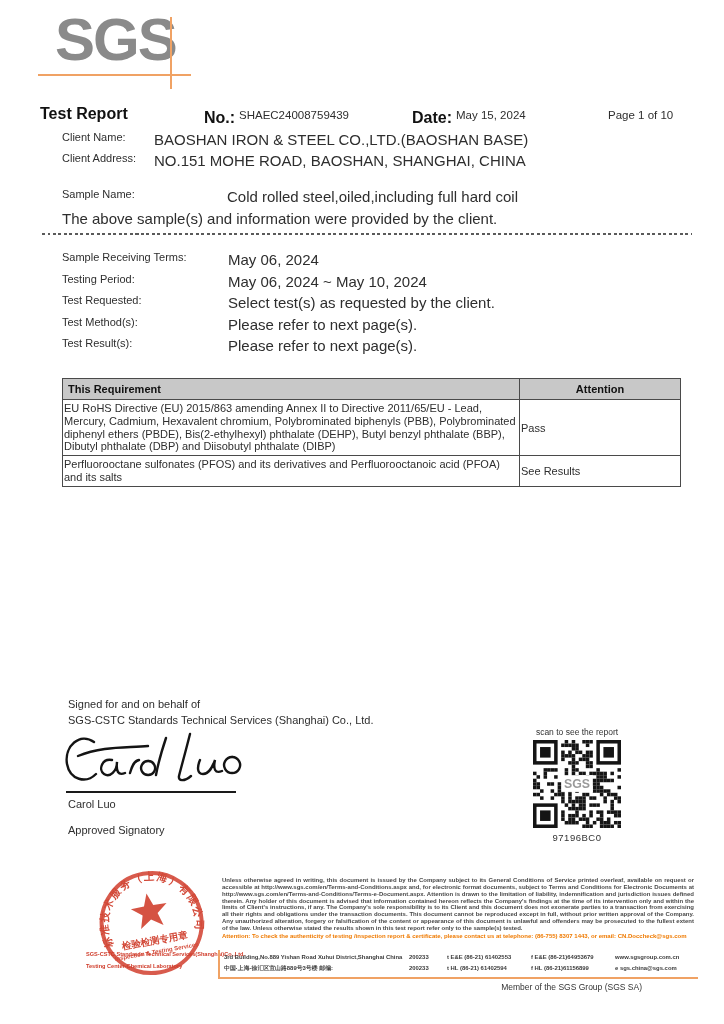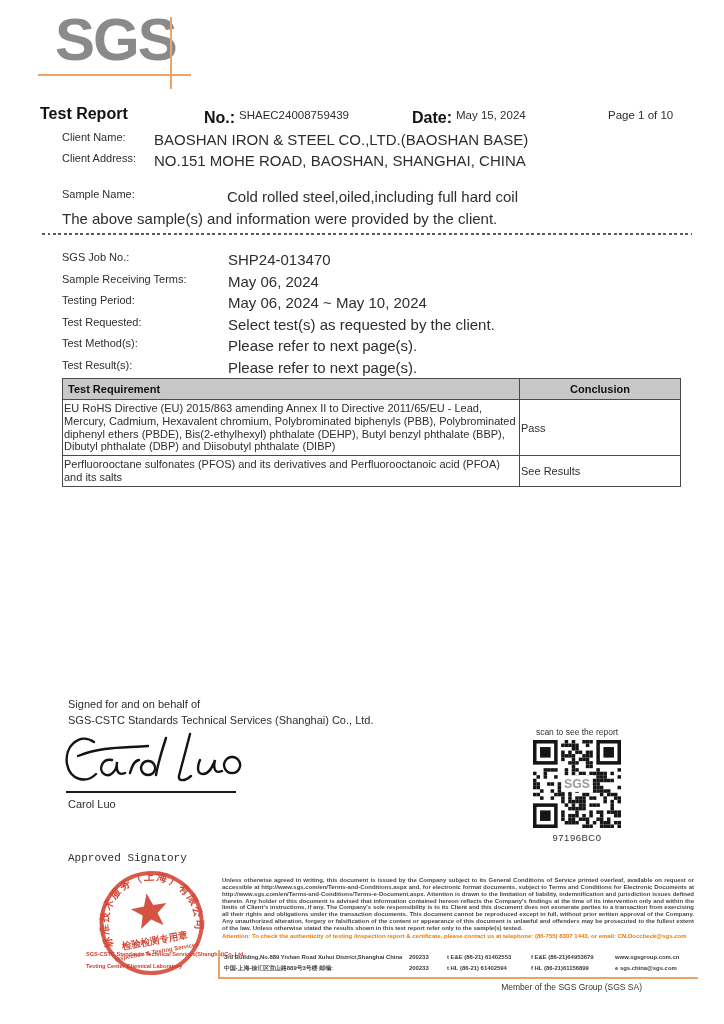--- a/index.html
+++ b/index.html
@@ -81,24 +81,20 @@
   <div class="abs row-lbl" style="left:62px;top:152px;">Client Address:</div>
   <div class="abs row-val" style="left:154px;top:152px;">NO.151 MOHE ROAD, BAOSHAN, SHANGHAI, CHINA</div>
 
   <div class="abs row-lbl" style="left:62px;top:188px;">Sample Name:</div>
   <div class="abs row-val" style="left:227px;top:188px;">Cold rolled steel,oiled,including full hard coil</div>
   <div class="abs row-val" style="left:62px;top:210px;">The above sample(s) and information were provided by the client.</div>
   <div class="abs dash-sep" style="left:42px;top:233px;width:650px;"></div>
 
   <div class="abs info-grid" style="left:62px;top:251px;width:600px;">
     <div class="info-row">
-      <span class="row-lbl">SGS Job No.:</span>
-      <span class="row-val">SHP24-013470</span>
-    </div>
-    <div class="info-row">
       <span class="row-lbl">Sample Receiving Terms:</span>
       <span class="row-val">May 06, 2024</span>
     </div>
     <div class="info-row">
       <span class="row-lbl">Testing Period:</span>
       <span class="row-val">May 06, 2024 ~ May 10, 2024</span>
     </div>
     <div class="info-row">
       <span class="row-lbl">Test Requested:</span>
       <span class="row-val">Select test(s) as requested by the client.</span>
@@ -109,22 +105,22 @@
     </div>
     <div class="info-row">
       <span class="row-lbl">Test Result(s):</span>
       <span class="row-val">Please refer to next page(s).</span>
     </div>
   </div>
 
   <table class="req abs" style="left:62px;top:378px;">
     <thead>
       <tr>
-        <th class="th-req">Test Requirement</th>
-        <th class="th-con">Conclusion</th>
+        <th class="th-req">This Requirement</th>
+        <th class="th-con">Attention</th>
       </tr>
     </thead>
     <tbody>
       <tr>
         <td class="td-req">EU RoHS Directive (EU) 2015/863 amending Annex II to Directive 2011/65/EU - Lead, Mercury, Cadmium, Hexavalent chromium, Polybrominated biphenyls (PBB), Polybrominated diphenyl ethers (PBDE), Bis(2-ethylhexyl) phthalate (DEHP), Butyl benzyl phthalate (BBP), Dibutyl phthalate (DBP) and Diisobutyl phthalate (DIBP)</td>
         <td class="td-con">Pass</td>
       </tr>
       <tr>
         <td class="td-req">Perfluorooctane sulfonates (PFOS) and its derivatives and Perfluorooctanoic acid (PFOA) and its salts</td>
         <td class="td-con">See Results</td>
@@ -142,21 +138,21 @@
       <path d="M88,35 a7,7 0 1 0 .2,0"></path>
       <path d="M106,12 C102,24 98,38 96,49"></path>
       <path d="M18,30 C42,20 66,22 88,20"></path>
       <path d="M130,8 C126,24 121,42 119,50 C118,55 124,56 131,50"></path>
       <path d="M140,34 C137,41 137,48 143,48 C150,48 153,39 155,34 C153,43 155,48 162,45"></path>
       <path d="M172,31 a8,8 0 1 0 .2,0"></path>
     </g>
   </svg>
   <div class="abs sig-underline" style="left:66px;top:791px;width:170px;"></div>
   <div class="abs sig-line-text" style="left:68px;top:797px;">Carol Luo</div>
-  <div class="abs sig-line-text" style="left:68px;top:851px;font-family:Liberation Mono, monospace;">Approved Signatory</div>
+  <div class="abs sig-line-text" style="left:68px;top:823px;">Approved Signatory</div>
 
   <div class="abs qr-wrap" style="left:518px;top:727px;">
     <div class="qr-caption">scan to see the report</div>
     <svg width="88" height="88" viewBox="0 0 100 100" style="margin-top:3px;">
       <rect x="0" y="0" width="100" height="100" fill="#ffffff"></rect>
       <g id="qr-cells">
           <rect x="36" y="0" width="4" height="4" fill="#151515"></rect>
           <rect x="44" y="0" width="4" height="4" fill="#151515"></rect>
           <rect x="56" y="0" width="4" height="4" fill="#151515"></rect>
           <rect x="60" y="0" width="4" height="4" fill="#151515"></rect>

